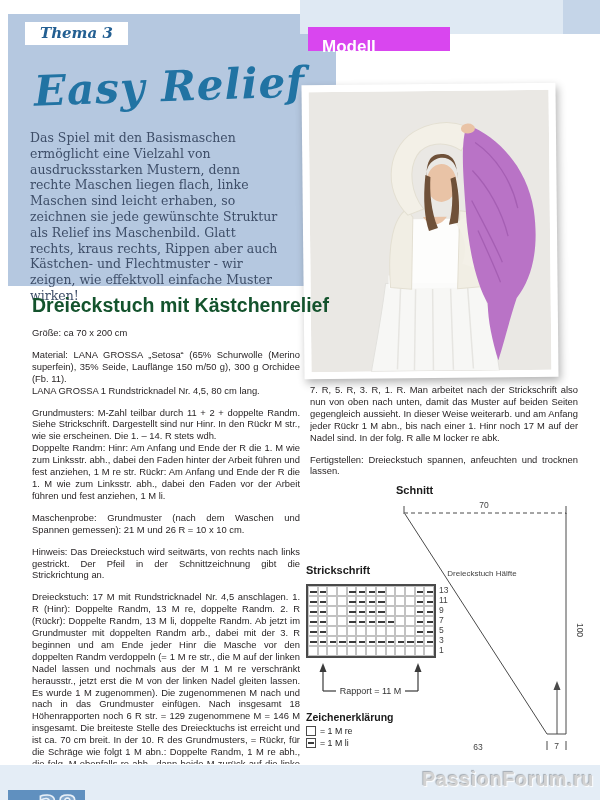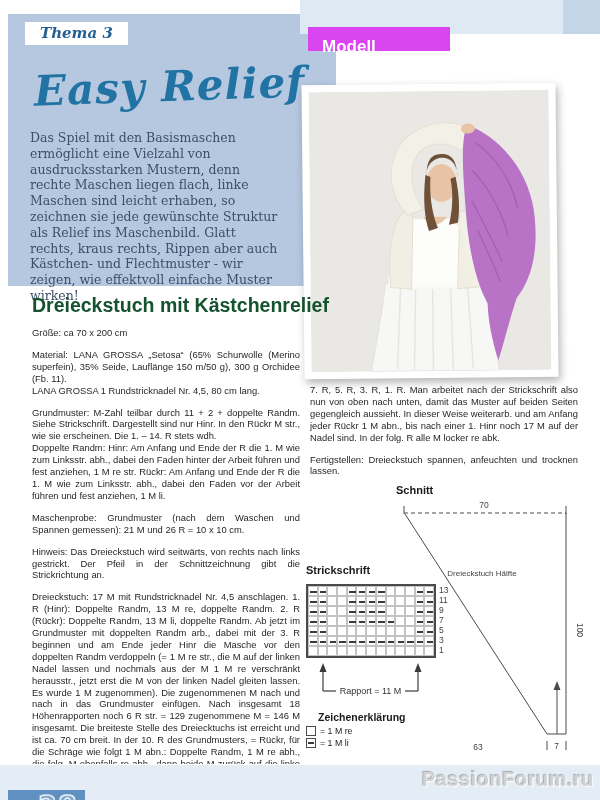--- a/index.html
+++ b/index.html
@@ -78,21 +78,21 @@
   .ss-cell{border:0.5px solid #c2c2c2;position:relative;}
   .ss-purl::after{
     content:"";position:absolute;left:1.4px;top:4px;width:6.4px;height:1.9px;background:#3a3a3a;
   }
   .ss-nums{position:absolute;left:133px;top:1px;font-size:8.5px;line-height:10px;color:#444;}
   .ss-rapport{position:relative;width:130px;height:36px;margin-top:3px;}
   .ss-rapport text{font-size:9px;fill:#333;}
   .ss-rapport line{stroke:#3a3a3a;stroke-width:1.2;}
   
   .legend{position:absolute;left:306px;top:711px;font-size:8.8px;color:#222;}
-  .legend-title{font-weight:bold;font-size:10.5px;margin:0 0 3px 12px;color:#1a1a1a;}
+  .legend-title{font-weight:bold;font-size:10.5px;margin:0 0 3px 0;color:#1a1a1a;}
   .legend-row{display:flex;align-items:center;margin-bottom:2px;}
   .legend-sym{
     width:8px;height:8px;border:1px solid #4a4a4a;display:inline-block;margin-right:4px;
     position:relative;background:#fff;
   }
   .legend-sym.purl::after{
     content:"";position:absolute;left:1px;top:3px;width:6px;height:1.6px;background:#3a3a3a;
   }
   
   .footer-band{position:absolute;left:0;top:765px;width:600px;height:35px;background:#e4edf6;}
@@ -155,21 +155,21 @@
       <path d="M 166,52 C 186,66 202,90 208,118 M 163,80 C 178,96 192,120 198,146 M 162,110 C 172,130 184,152 192,172 M 168,140 C 176,158 184,176 190,192" stroke="#a55fb3" stroke-width="1.3" fill="none"></path>
       <ellipse cx="159" cy="38" rx="7" ry="5" fill="#e9c3a6"></ellipse>
     </svg>
   </div>
 
   <div class="article-title">Dreieckstuch mit Kästchenrelief</div>
 
   <div class="col-left">
     <p class="para"><b>Größe:</b><span> ca 70 x 200 cm</span></p>
     <p class="para gap"><b>Material:</b><span> LANA GROSSA „Setosa“ (65% Schurwolle (Merino superfein), 35% Seide, Lauflänge 150 m/50 g), </span><b>300 g</b><span> Orchidee (Fb. 11).</span><span class="line2">LANA GROSSA 1 Rundstricknadel Nr. 4,5, 80 cm lang.</span></p>
-    <p class="para gap"><b>Grundmuster:</b><span> M-Zahl teilbar durch 11 + 2 + doppelte Randm. Siehe Strickschrift. Dargestellt sind nur Hinr. In den Rückr M str., wie sie erscheinen. Die 1. – 14. R stets wdh.</span></p>
+    <p class="para gap"><b>Grundmusters:</b><span> M-Zahl teilbar durch 11 + 2 + doppelte Randm. Siehe Strickschrift. Dargestellt sind nur Hinr. In den Rückr M str., wie sie erscheinen. Die 1. – 14. R stets wdh.</span></p>
     <p class="para"><b>Doppelte Randm:</b><span> Hinr: Am Anfang und Ende der R die 1. M wie zum Linksstr. abh., dabei den Faden hinter der Arbeit führen und fest anziehen, 1 M re str. Rückr: Am Anfang und Ende der R die 1. M wie zum Linksstr. abh., dabei den Faden vor der Arbeit führen und fest anziehen, 1 M li.</span></p>
     <p class="para gap"><b>Maschenprobe:</b><span> Grundmuster (nach dem Waschen und Spannen gemessen): 21 M und 26 R = 10 x 10 cm.</span></p>
     <p class="para gap"><b>Hinweis:</b><span> Das Dreieckstuch wird seitwärts, von rechts nach links gestrickt. Der Pfeil in der Schnittzeichnung gibt die Strickrichtung an.</span></p>
     <p class="para gap"><b>Dreieckstuch:</b><span> 17 M mit Rundstricknadel Nr. 4,5 anschlagen. </span><b>1. R (Hinr):</b><span> Doppelte Randm, 13 M re, doppelte Randm. </span><b>2. R (Rückr):</b><span> Doppelte Randm, 13 M li, doppelte Randm. Ab jetzt im Grundmuster mit doppelten Randm arb., dabei mit der 3. R beginnen und am Ende jeder Hinr die Masche vor den doppelten Randm verdoppeln (= 1 M re str., die M auf der linken Nadel lassen und nochmals aus der M 1 M re verschränkt herausstr., jetzt erst die M von der linken Nadel gleiten lassen. Es wurde 1 M zugenommen). Die zugenommenen M nach und nach in das Grundmuster einfügen. Nach insgesamt 18 Höhenrapporten noch 6 R str. = 129 zugenommene M = 146 M insgesamt. Die breiteste Stelle des Dreiecktuchs ist erreicht und ist ca. 70 cm breit. In der 10. R des Grundmusters, = Rückr, für die Schräge wie folgt 1 M abn.: Doppelte Randm, 1 M re abh., die folg. M ebenfalls re abh., dann beide M zurück auf die linke Nadel heben und re verschränkt zusstr. Diese Abnahmen in jeder Rückr wdh. </span></p>
   </div>
 
   <div class="col-right-text">
     <p class="para">7. R, 5. R, 3. R, 1. R. Man arbeitet nach der Strickschrift also nun von oben nach unten, damit das Muster auf beiden Seiten gegengleich aussieht. In dieser Weise weiterarb. und am Anfang jeder Rückr 1 M abn., bis nach einer 1. Hinr noch 17 M auf der Nadel sind. In der folg. R alle M locker re abk.</p>
     <p class="para gap"><b>Fertigstellen:</b><span> Dreieckstuch spannen, anfeuchten und trocknen lassen.</span></p>
   </div>

